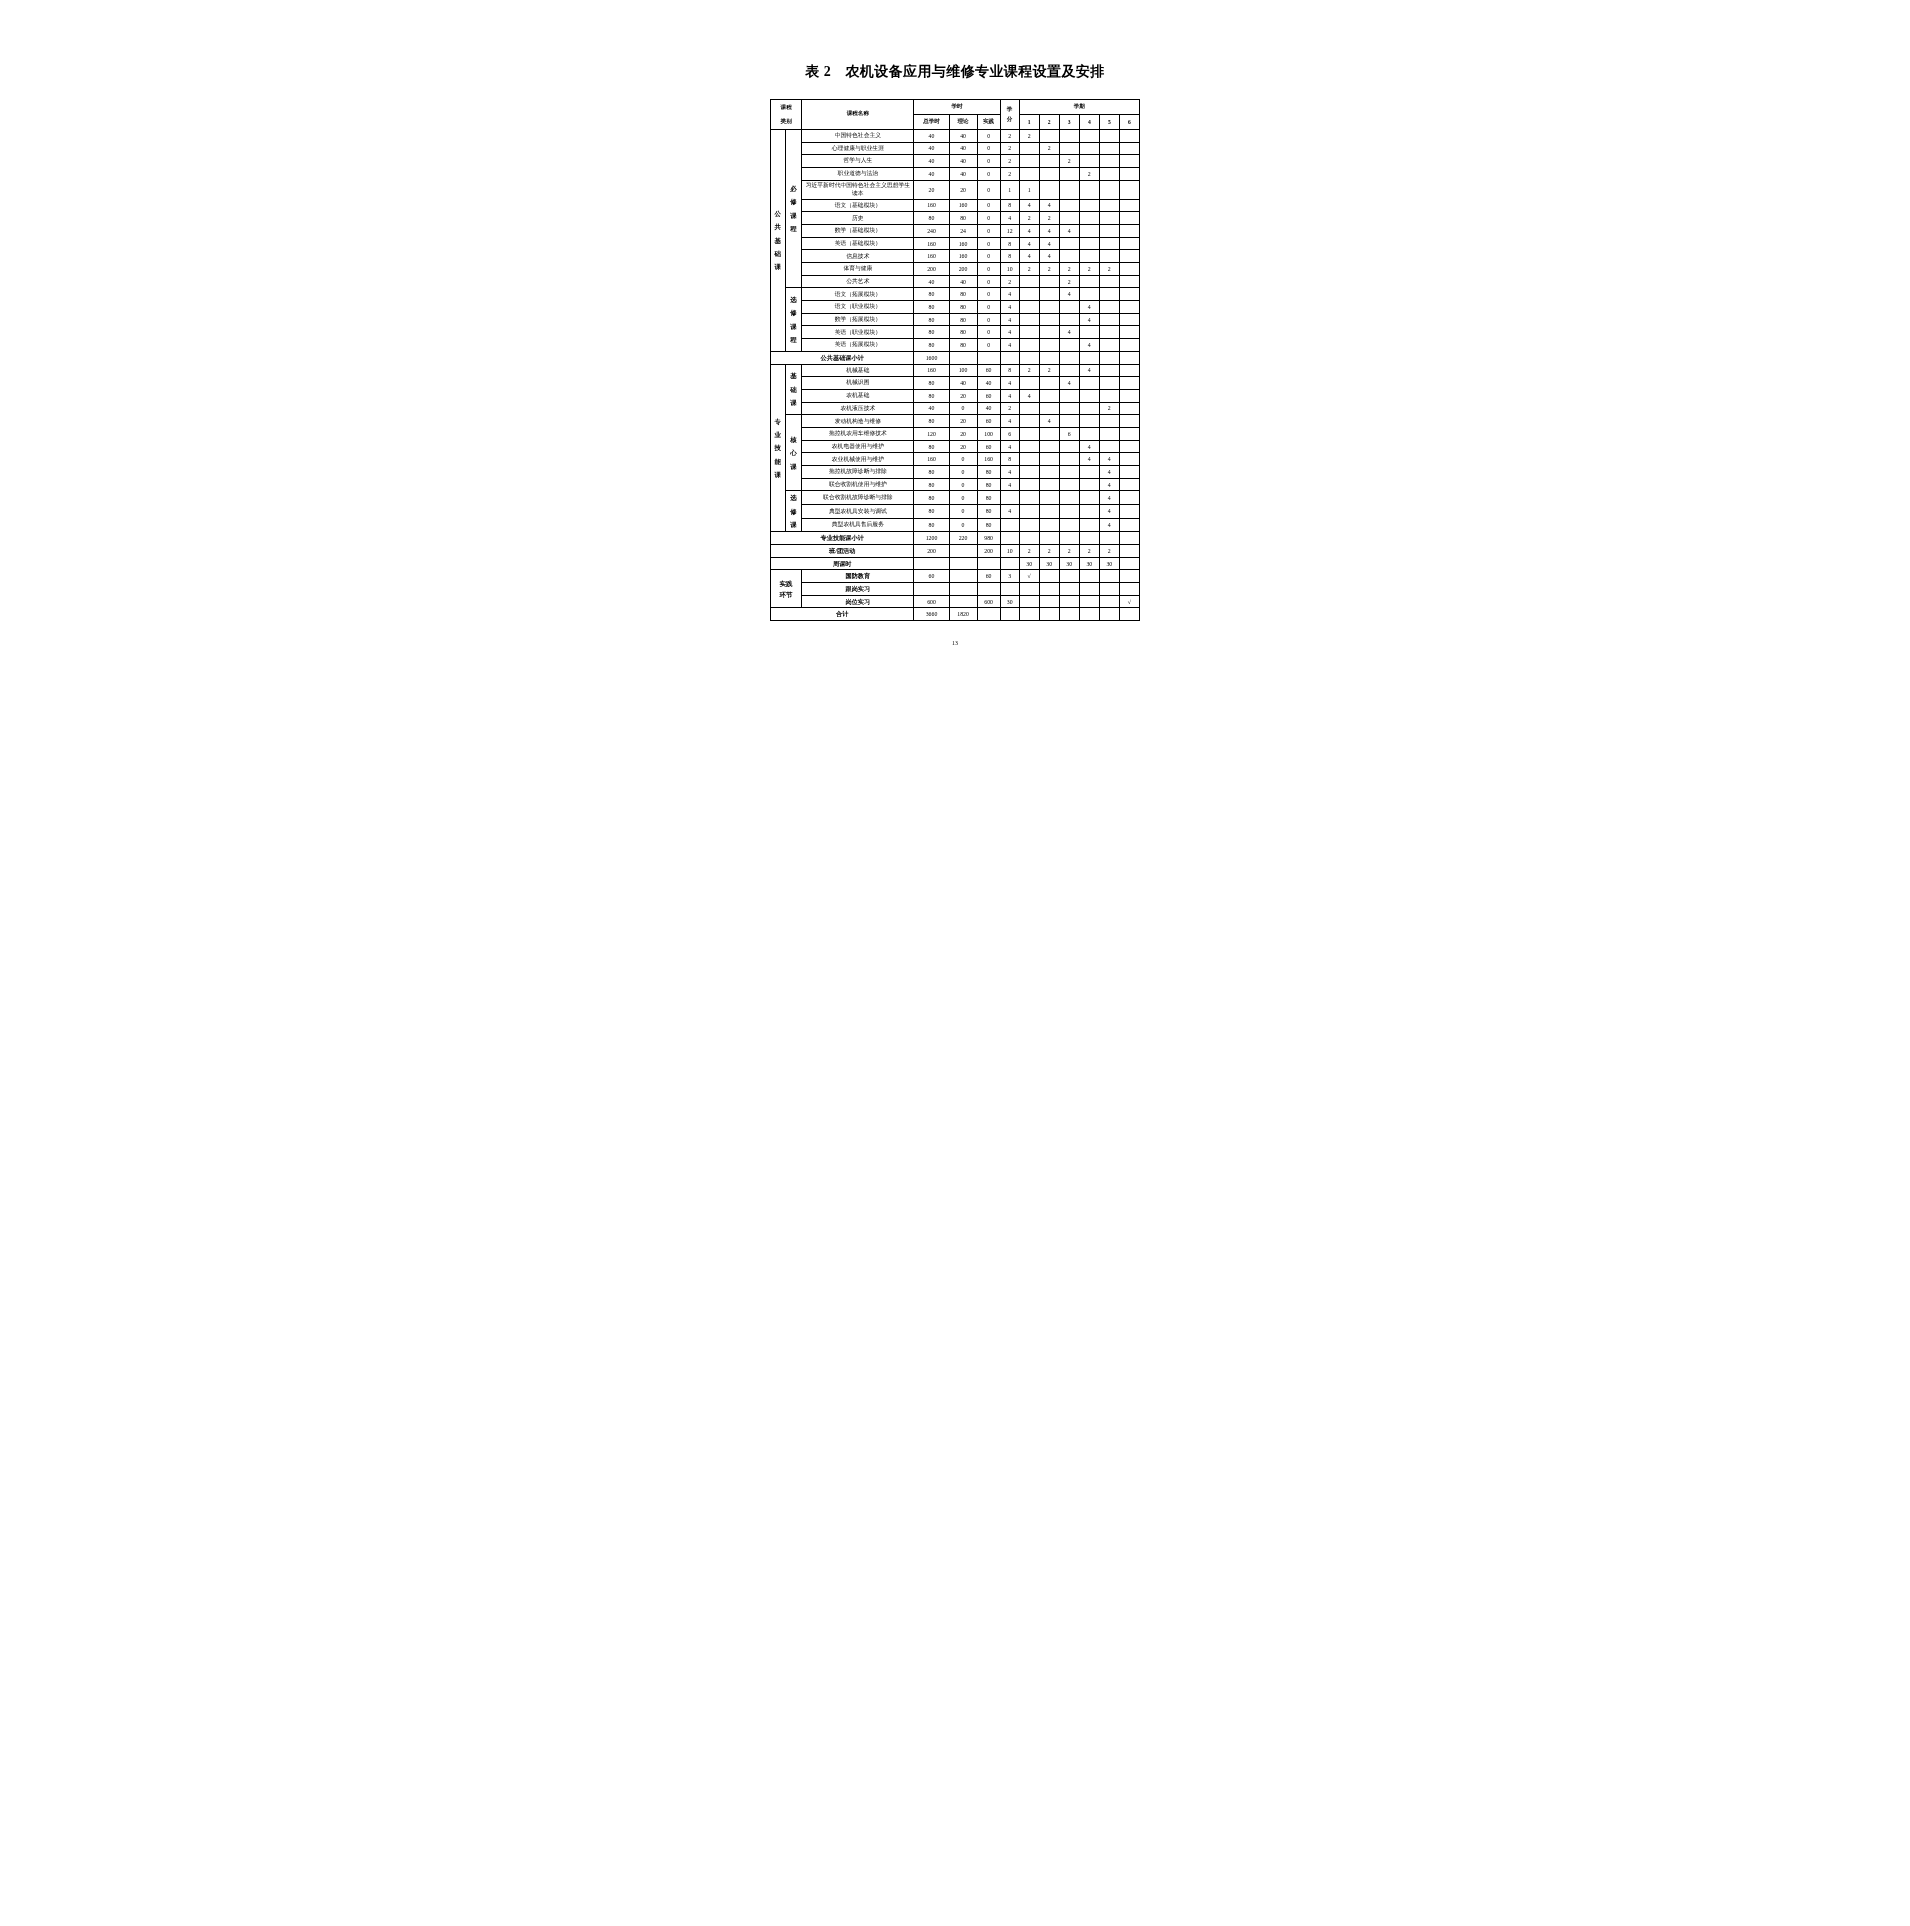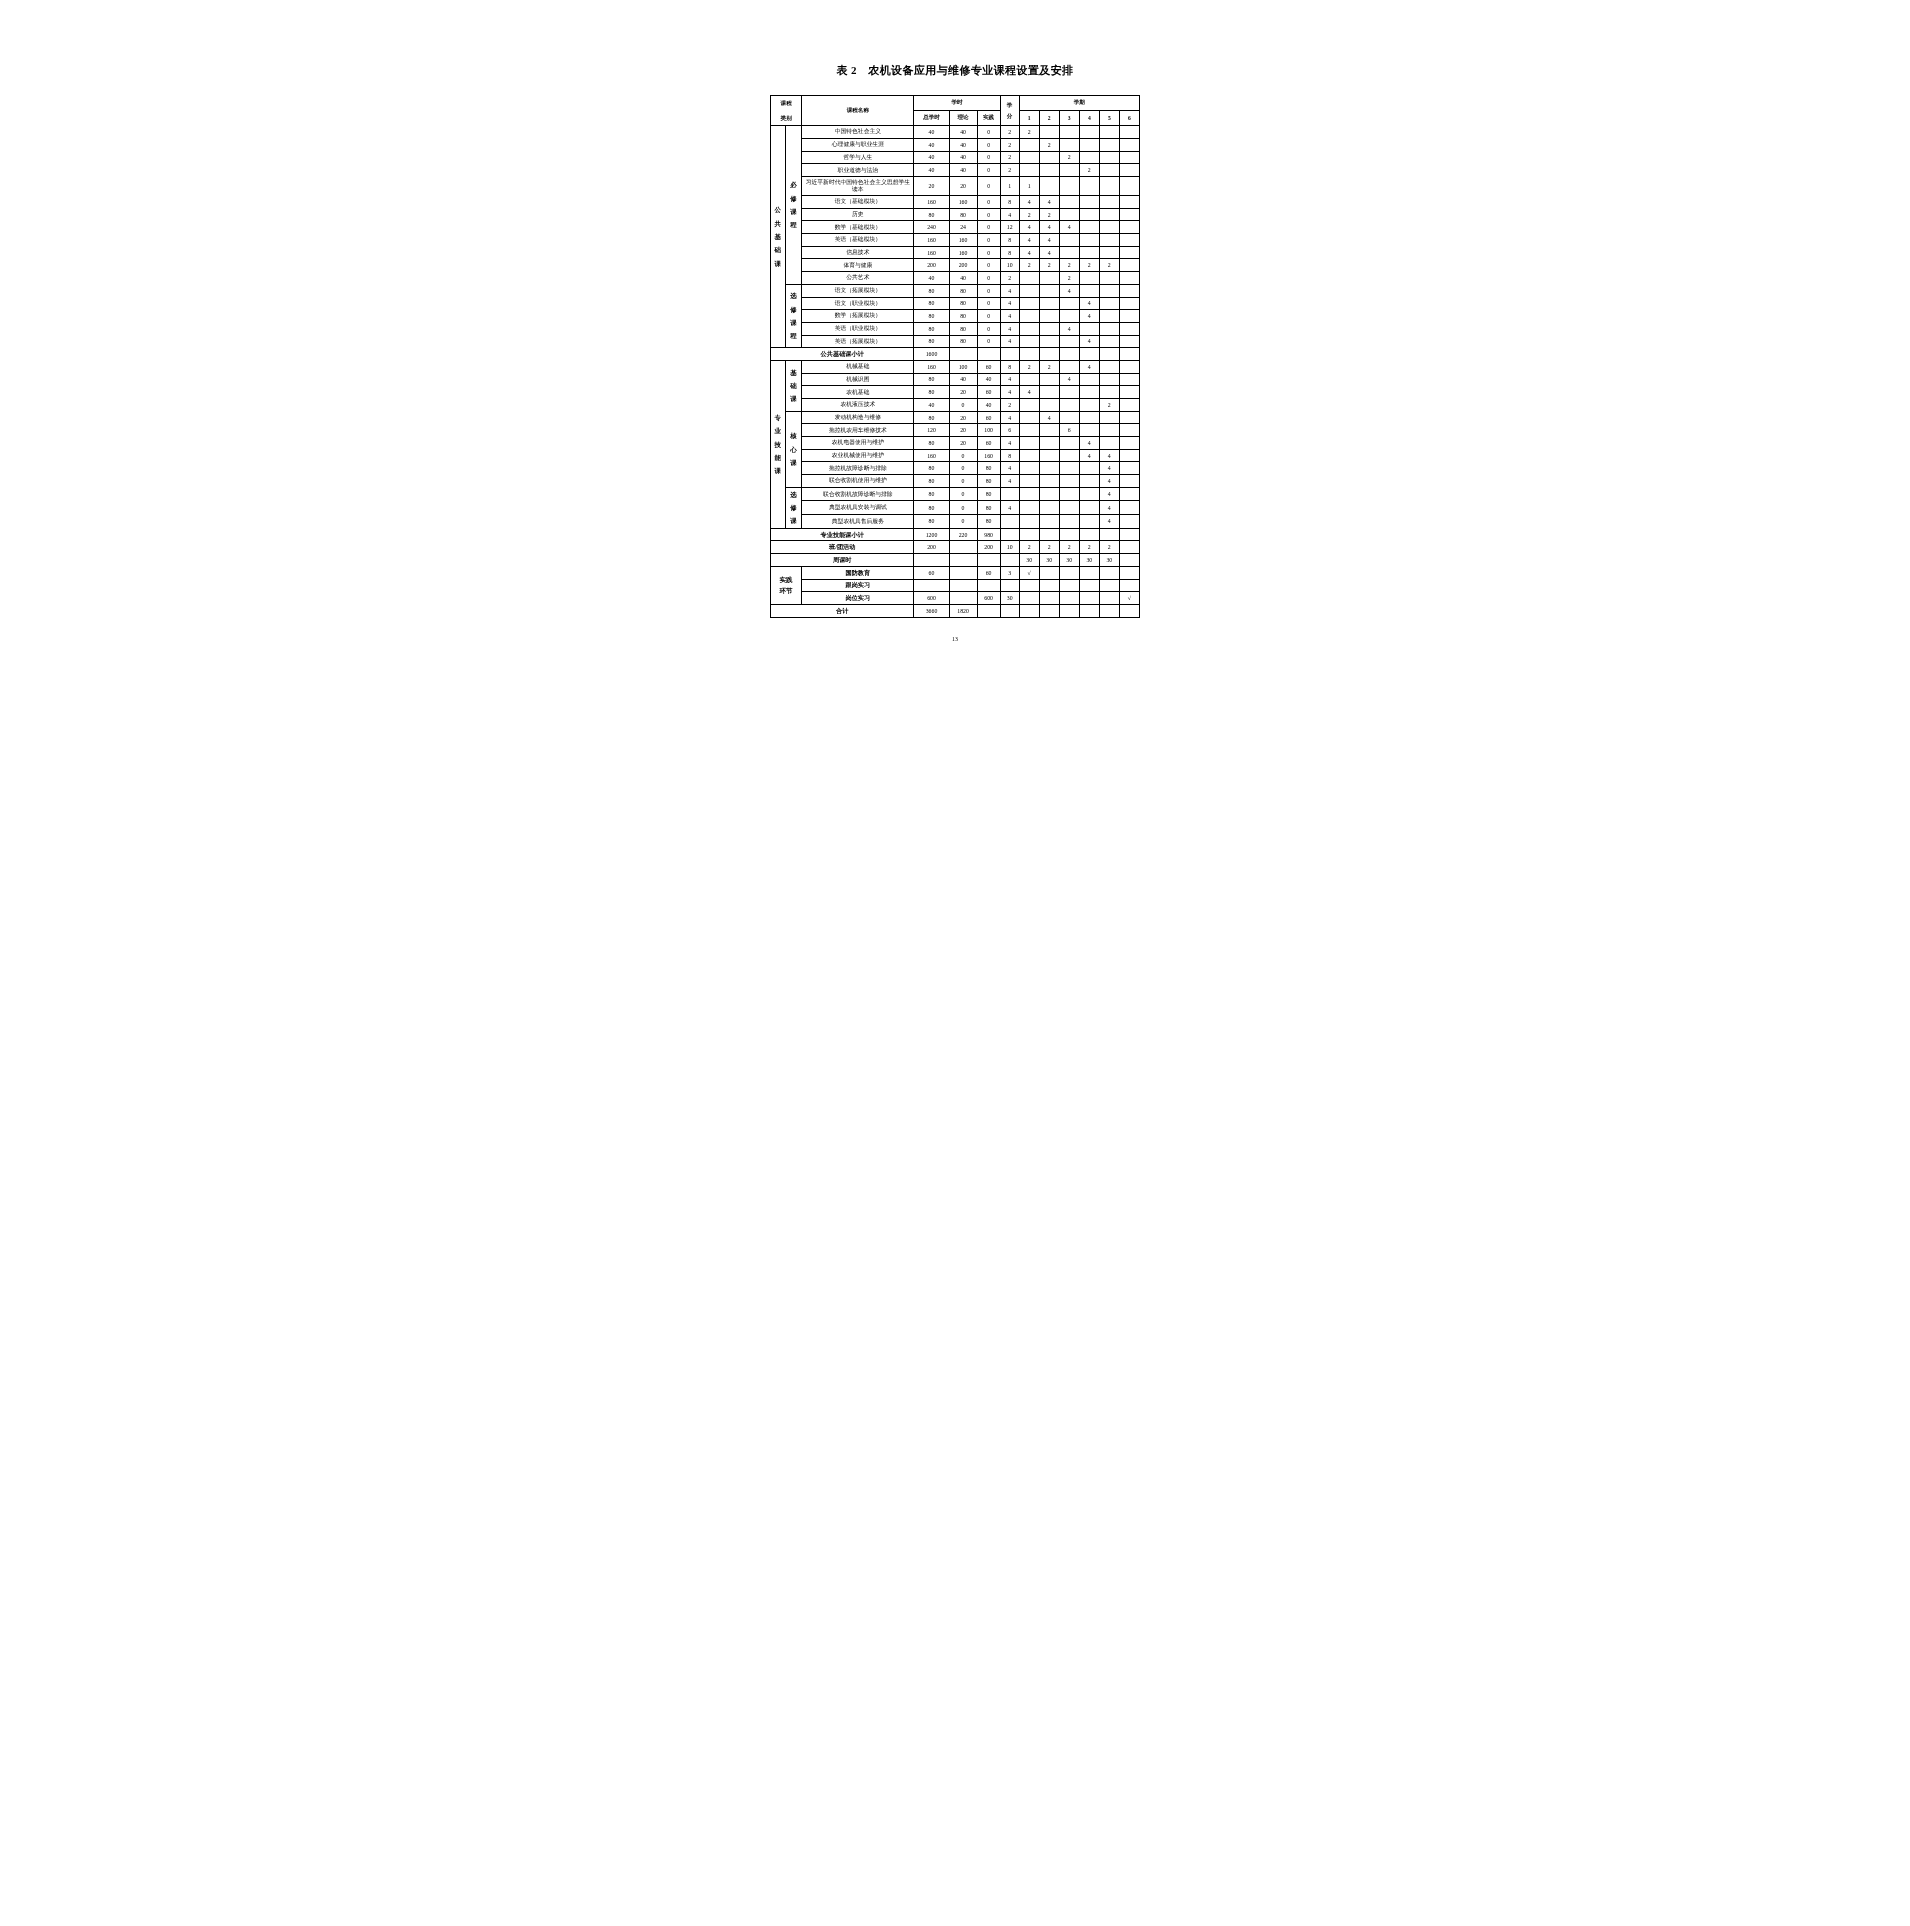--- a/index.html
+++ b/index.html
@@ -13,21 +13,21 @@
     height: 675px;
     margin: 0 auto;
     background: #ffffff;
     box-sizing: border-box;
     padding-top: 64px;
     font-family: "Liberation Serif", "DejaVu Serif", serif;
     color: #000;
   }
   .doc-title {
     text-align: center;
-    font-size: 11px;
+    font-size: 14px;
     font-weight: 700;
     line-height: 1.2;
     margin-bottom: 18px;
     letter-spacing: 0.4px;
   }
   table.curriculum {
     table-layout: fixed;
     border-collapse: collapse;
     width: 370px;
     margin: 0 auto;

